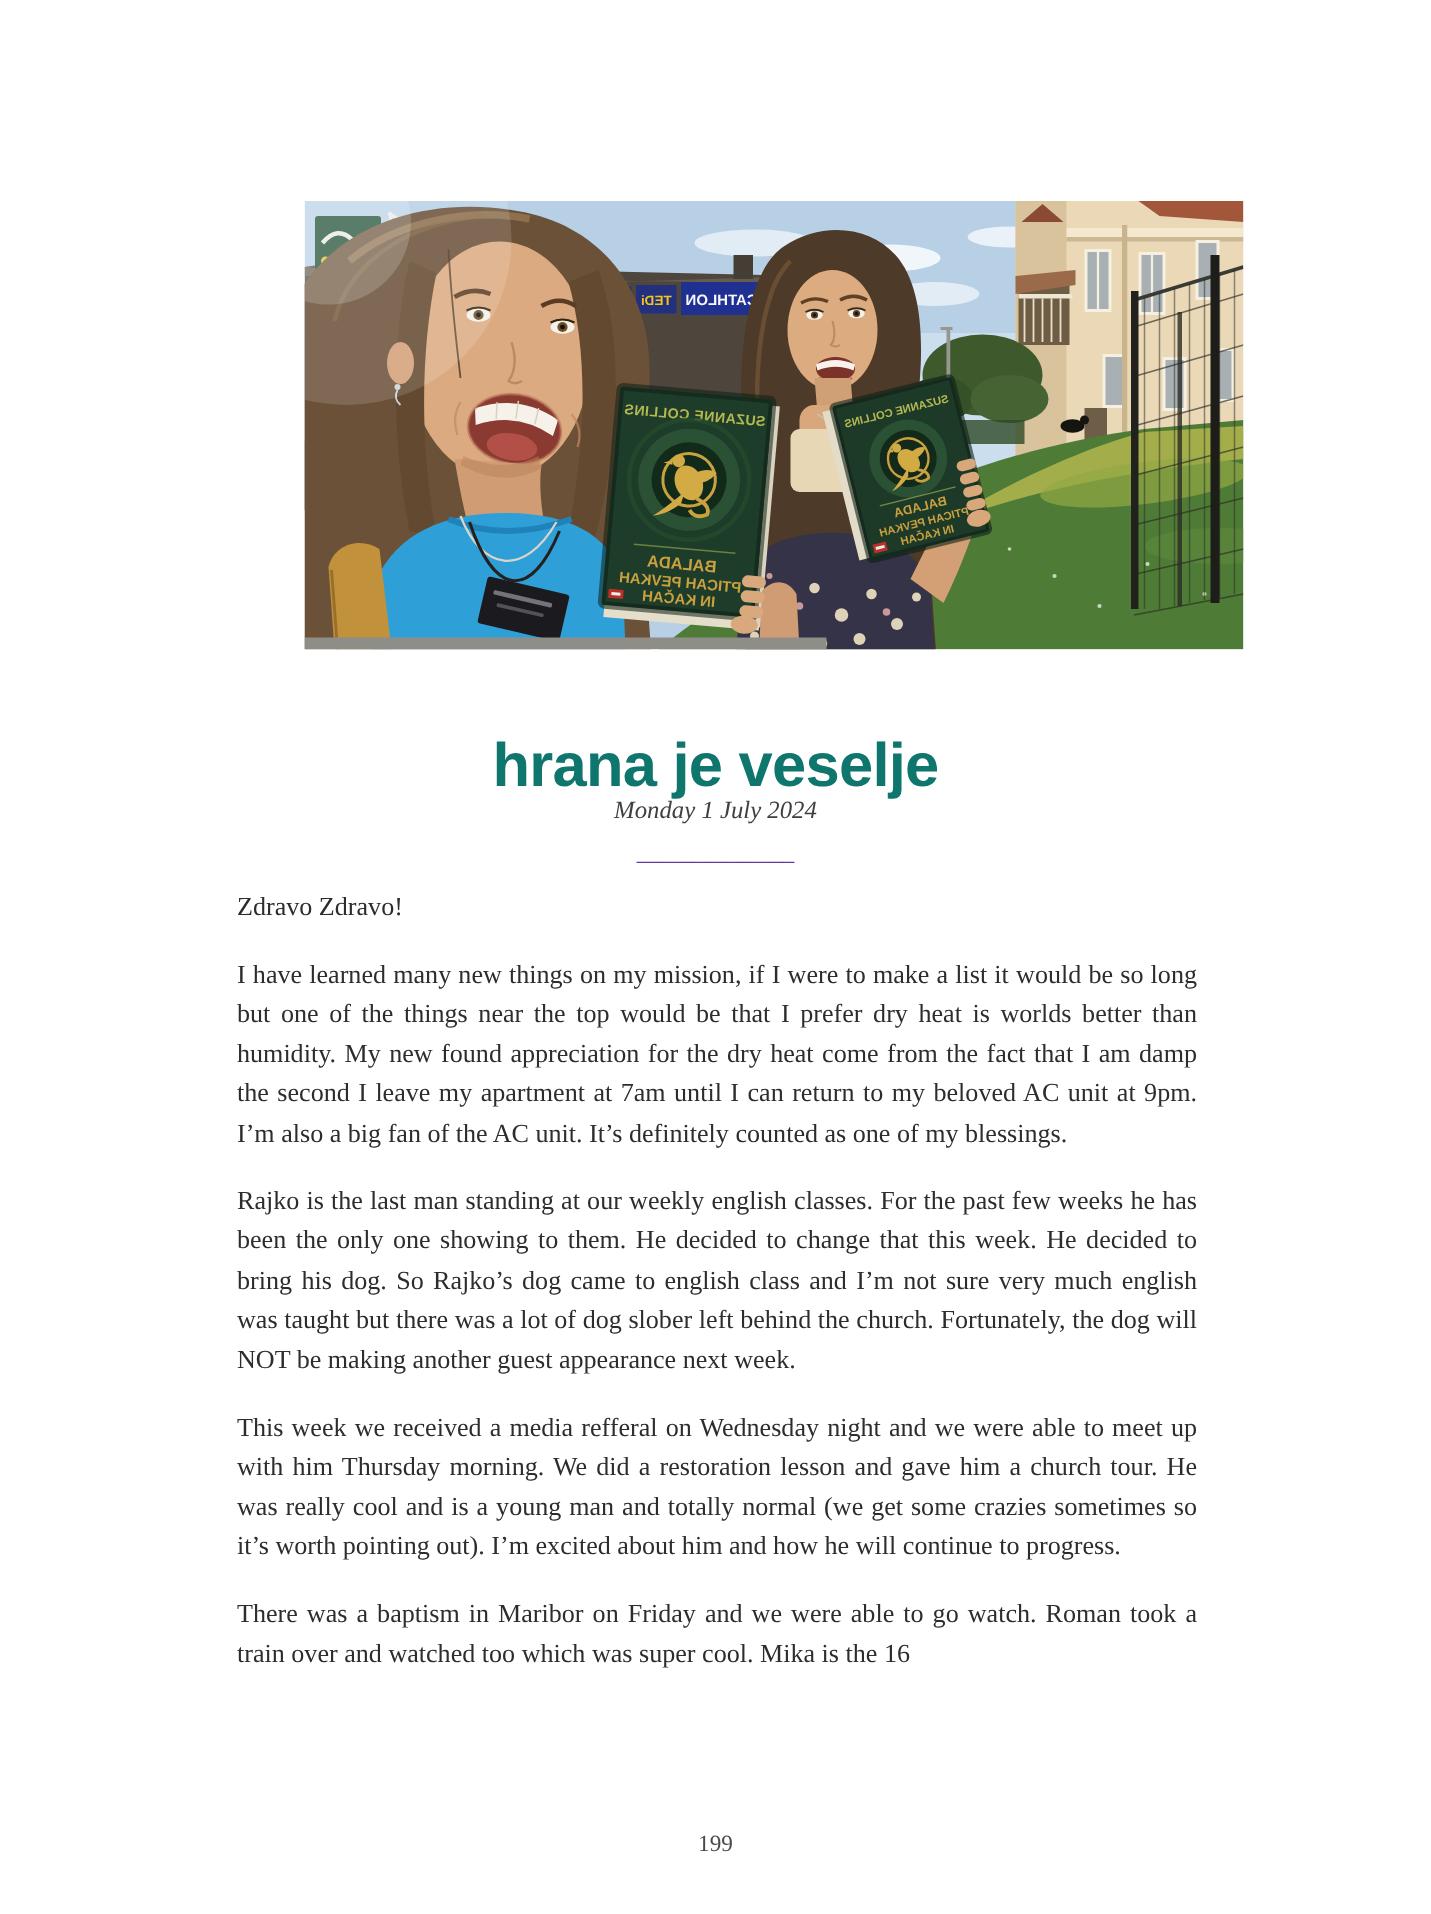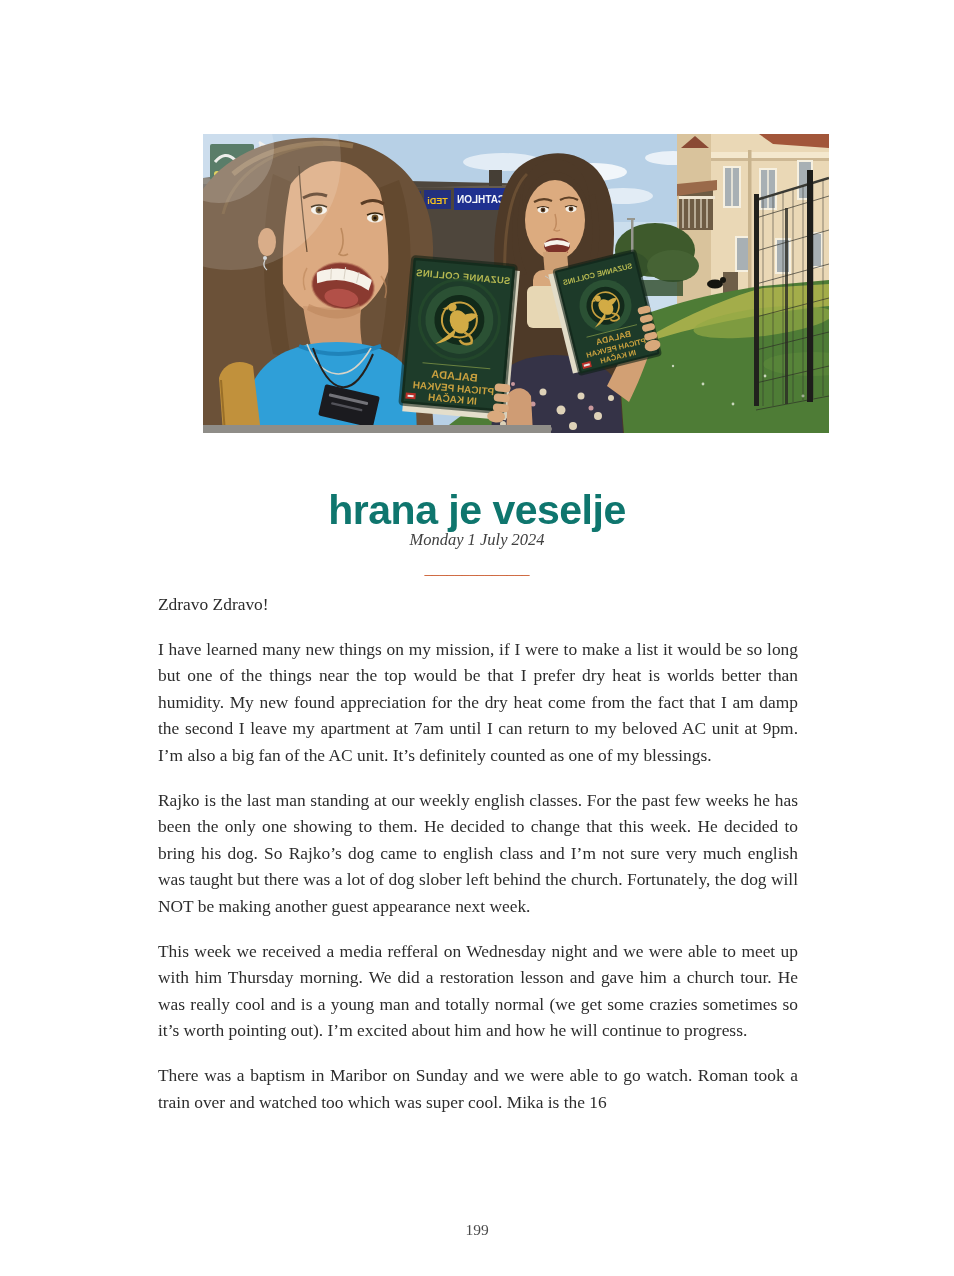--- a/index.html
+++ b/index.html
@@ -14,21 +14,21 @@
     position:absolute;left:0;top:460px;width:100%;text-align:center;
     font-family:"Liberation Sans",sans-serif;font-weight:bold;
     font-size:41px;letter-spacing:-0.5px;color:#0f766e;
   }
   .date{
     position:absolute;left:0;top:530px;width:100%;text-align:center;
     font-style:italic;font-size:16.5px;color:#404040;
   }
   .divider{
     position:absolute;left:0;top:561px;width:100%;text-align:center;
-    font-size:15px;color:#c2410c;
+    font-size:15px;color:#4c1d95;
   }
   .bodytext{
     position:absolute;left:158px;top:591px;width:640px;
     font-size:17.4px;line-height:26.6px;color:#2d2d2d;text-align:justify;
   }
   .bodytext p{margin:0 0 18px 0;}
   .pagenum{
     position:absolute;left:0;top:1221px;width:100%;text-align:center;
     font-size:15.5px;color:#4a4a4a;
   }
@@ -364,16 +364,16 @@
 
 <h1 class="title">hrana je veselje</h1>
 <div class="date">Monday 1 July 2024</div>
 <div class="divider">______________</div>
 
 <div class="bodytext">
   <p>Zdravo Zdravo!</p>
   <p>I have learned many new things on my mission, if I were to make a list it would be so long but one of the things near the top would be that I prefer dry heat is worlds better than humidity. My new found appreciation for the dry heat come from the fact that I am damp the second I leave my apartment at 7am until I can return to my beloved AC unit at 9pm. I’m also a big fan of the AC unit. It’s definitely counted as one of my blessings.</p>
   <p>Rajko is the last man standing at our weekly english classes. For the past few weeks he has been the only one showing to them. He decided to change that this week. He decided to bring his dog. So Rajko’s dog came to english class and I’m not sure very much english was taught but there was a lot of dog slober left behind the church. Fortunately, the dog will NOT be making another guest appearance next week.</p>
   <p>This week we received a media refferal on Wednesday night and we were able to meet up with him Thursday morning. We did a restoration lesson and gave him a church tour. He was really cool and is a young man and totally normal (we get some crazies sometimes so it’s worth pointing out). I’m excited about him and how he will continue to progress.</p>
-  <p>There was a baptism in Maribor on Sunday and we were able to go watch. Roman took a train over and watched too which was super cool. Mika is the 16</p>
+  <p>There was a baptism in Maribor on Friday and we were able to go watch. Roman took a train over and watched too which was super cool. Mika is the 16</p>
 </div>
 
 <div class="pagenum">199</div>
 
 </body></html>

